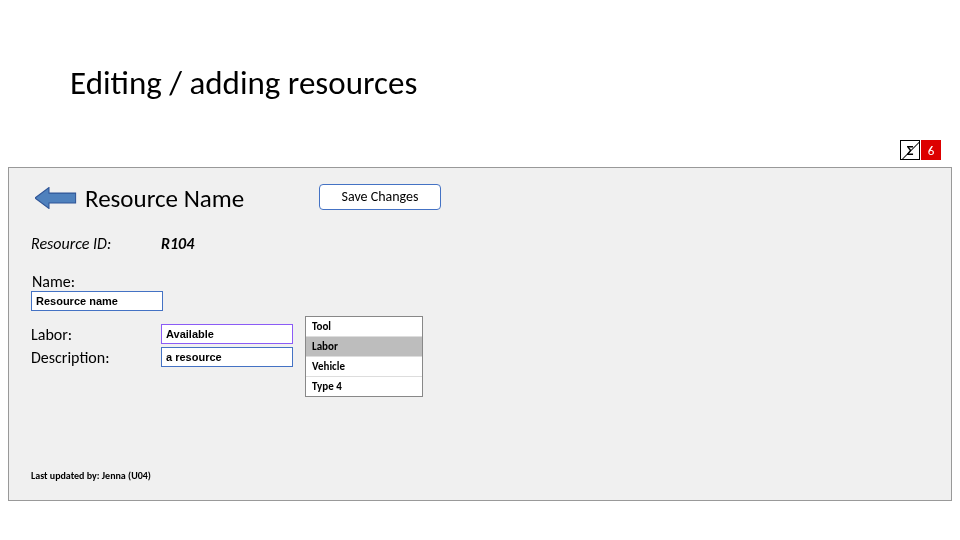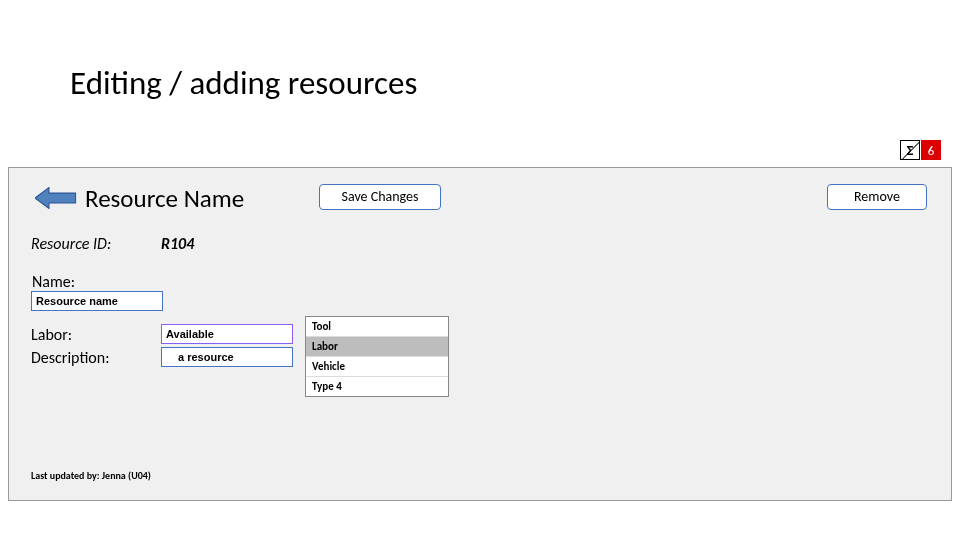--- a/index.html
+++ b/index.html
@@ -21,22 +21,22 @@
   .row-id { top: 66px; font-style: italic; }
   .row-name { top: 104px; flex-direction: column; }
   .row-type { top: 128px; }
   .row-status { top: 156px; }
   .row-desc { top: 179px; }
   .name-input { width: 132px; height: 20px; border: 1px solid #4472c4; background: #fff; font-size: 11px; font-weight: 700; padding: 0 4px; }
   .type-select { width: 132px; height: 20px; border: 1px solid #4472c4; background: #fff; position: relative; cursor: pointer; }
   .type-select .chev { position: absolute; right: 2px; top: 2px; width: 14px; height: 14px; border: 1px solid #888; background: #f6f6f6; display: flex; align-items: center; justify-content: center; }
   .type-select .chev svg { width: 10px; height: 10px; display: block; }
   .status-input { width: 132px; height: 20px; border: 1px solid #8b5cf6; background: #fff; font-size: 11px; font-weight: 700; padding: 7px 4px; }
-  .desc-input { width: 132px; height: 20px; border: 1px solid #4472c4; background: #fff; font-size: 11px; font-weight: 700; padding: 0 16px; }
-  .dropdown-list { position: absolute; left: 296px; top: 148px; width: 144px; border: 1px solid #888; background: #fff; }
+  .desc-input { width: 132px; height: 20px; border: 1px solid #4472c4; background: #fff; font-size: 11px; font-weight: 700; padding: 0 4px; }
+  .dropdown-list { position: absolute; left: 296px; top: 148px; width: 118px; border: 1px solid #888; background: #fff; }
   .dropdown-list .opt { font-size: 11px; font-weight: 700; padding: 3px 6px; border-bottom: 1px solid #ddd; cursor: pointer; }
   .dropdown-list .opt.selected { background: #bdbdbd; }
   .dropdown-list .opt:last-child { border-bottom: none; }
   .footer-note { position: absolute; left: 22px; bottom: 18px; font-size: 10px; font-weight: 700; }
 </style>
 </head>
 <body>
 
 <div class="page-title">Editing / adding resources</div>
 
@@ -49,21 +49,20 @@
 
   <div class="back-arrow">
     <svg viewBox="0 0 60 30">
       <polygon points="0,15 20,0 20,8 58,8 58,22 20,22 20,30" fill="#4f81bd" stroke="#2f5597" stroke-width="1.5"></polygon>
     </svg>
   </div>
 
   <div class="resource-heading">Resource Name</div>
 
   <div class="save-btn">Save Changes</div>
-  <div class="remove-btn">Remove</div>
 
   <div class="row row-id">
     <div class="label">Resource ID:</div>
     <div class="value-id">R104</div>
   </div>
 
   <div class="row row-name">
     <div class="label">Name:</div>
     <input class="name-input" value="Resource name" style="">
   </div>

